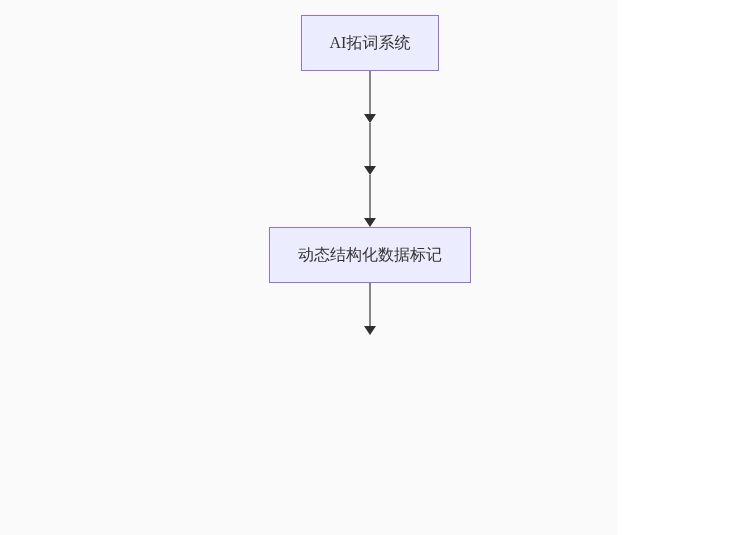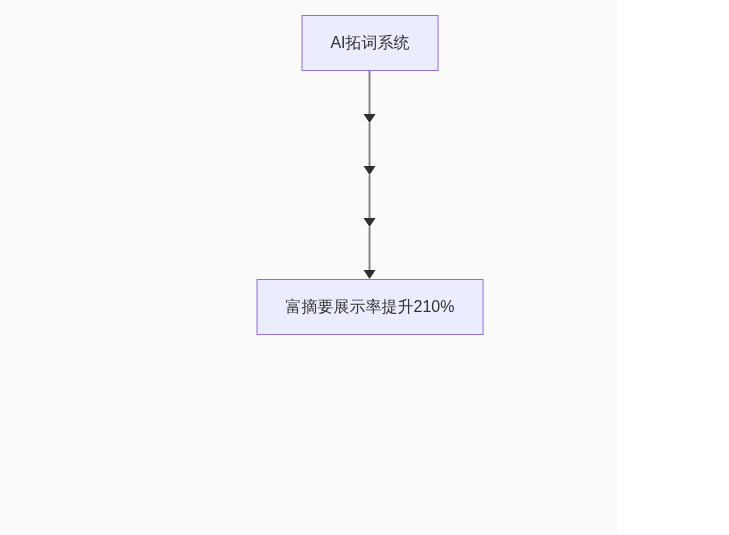--- a/index.html
+++ b/index.html
@@ -4,21 +4,21 @@
 <style>
   html, body {
     margin: 0;
     padding: 0;
   }
   .canvas {
     position: relative;
     width: 617px;
     height: 535px;
     background: var(--background, #fafafa);
-    font-family: Liberation Sans, sans-serif;
+    font-family: Liberation Serif, serif;
     overflow: hidden;
   }
   .flow-column {
     position: absolute;
     left: 370px;
     top: 15px;
     transform: translateX(-50%);
     display: flex;
     flex-direction: column;
     align-items: center;
@@ -75,22 +75,22 @@
       <div class="arrow-line"></div>
       <div class="arrow-head"></div>
     </div>
 
 
     <div class="flow-arrow">
       <div class="arrow-line"></div>
       <div class="arrow-head"></div>
     </div>
 
+    <div class="flow-node">动态结构化数据标记</div>
 
     <div class="flow-arrow">
       <div class="arrow-line"></div>
       <div class="arrow-head"></div>
     </div>
 
-    <div class="flow-node">富摘要展示率提升210%</div>
 
   </div>
 </div>
 
 </body></html>

